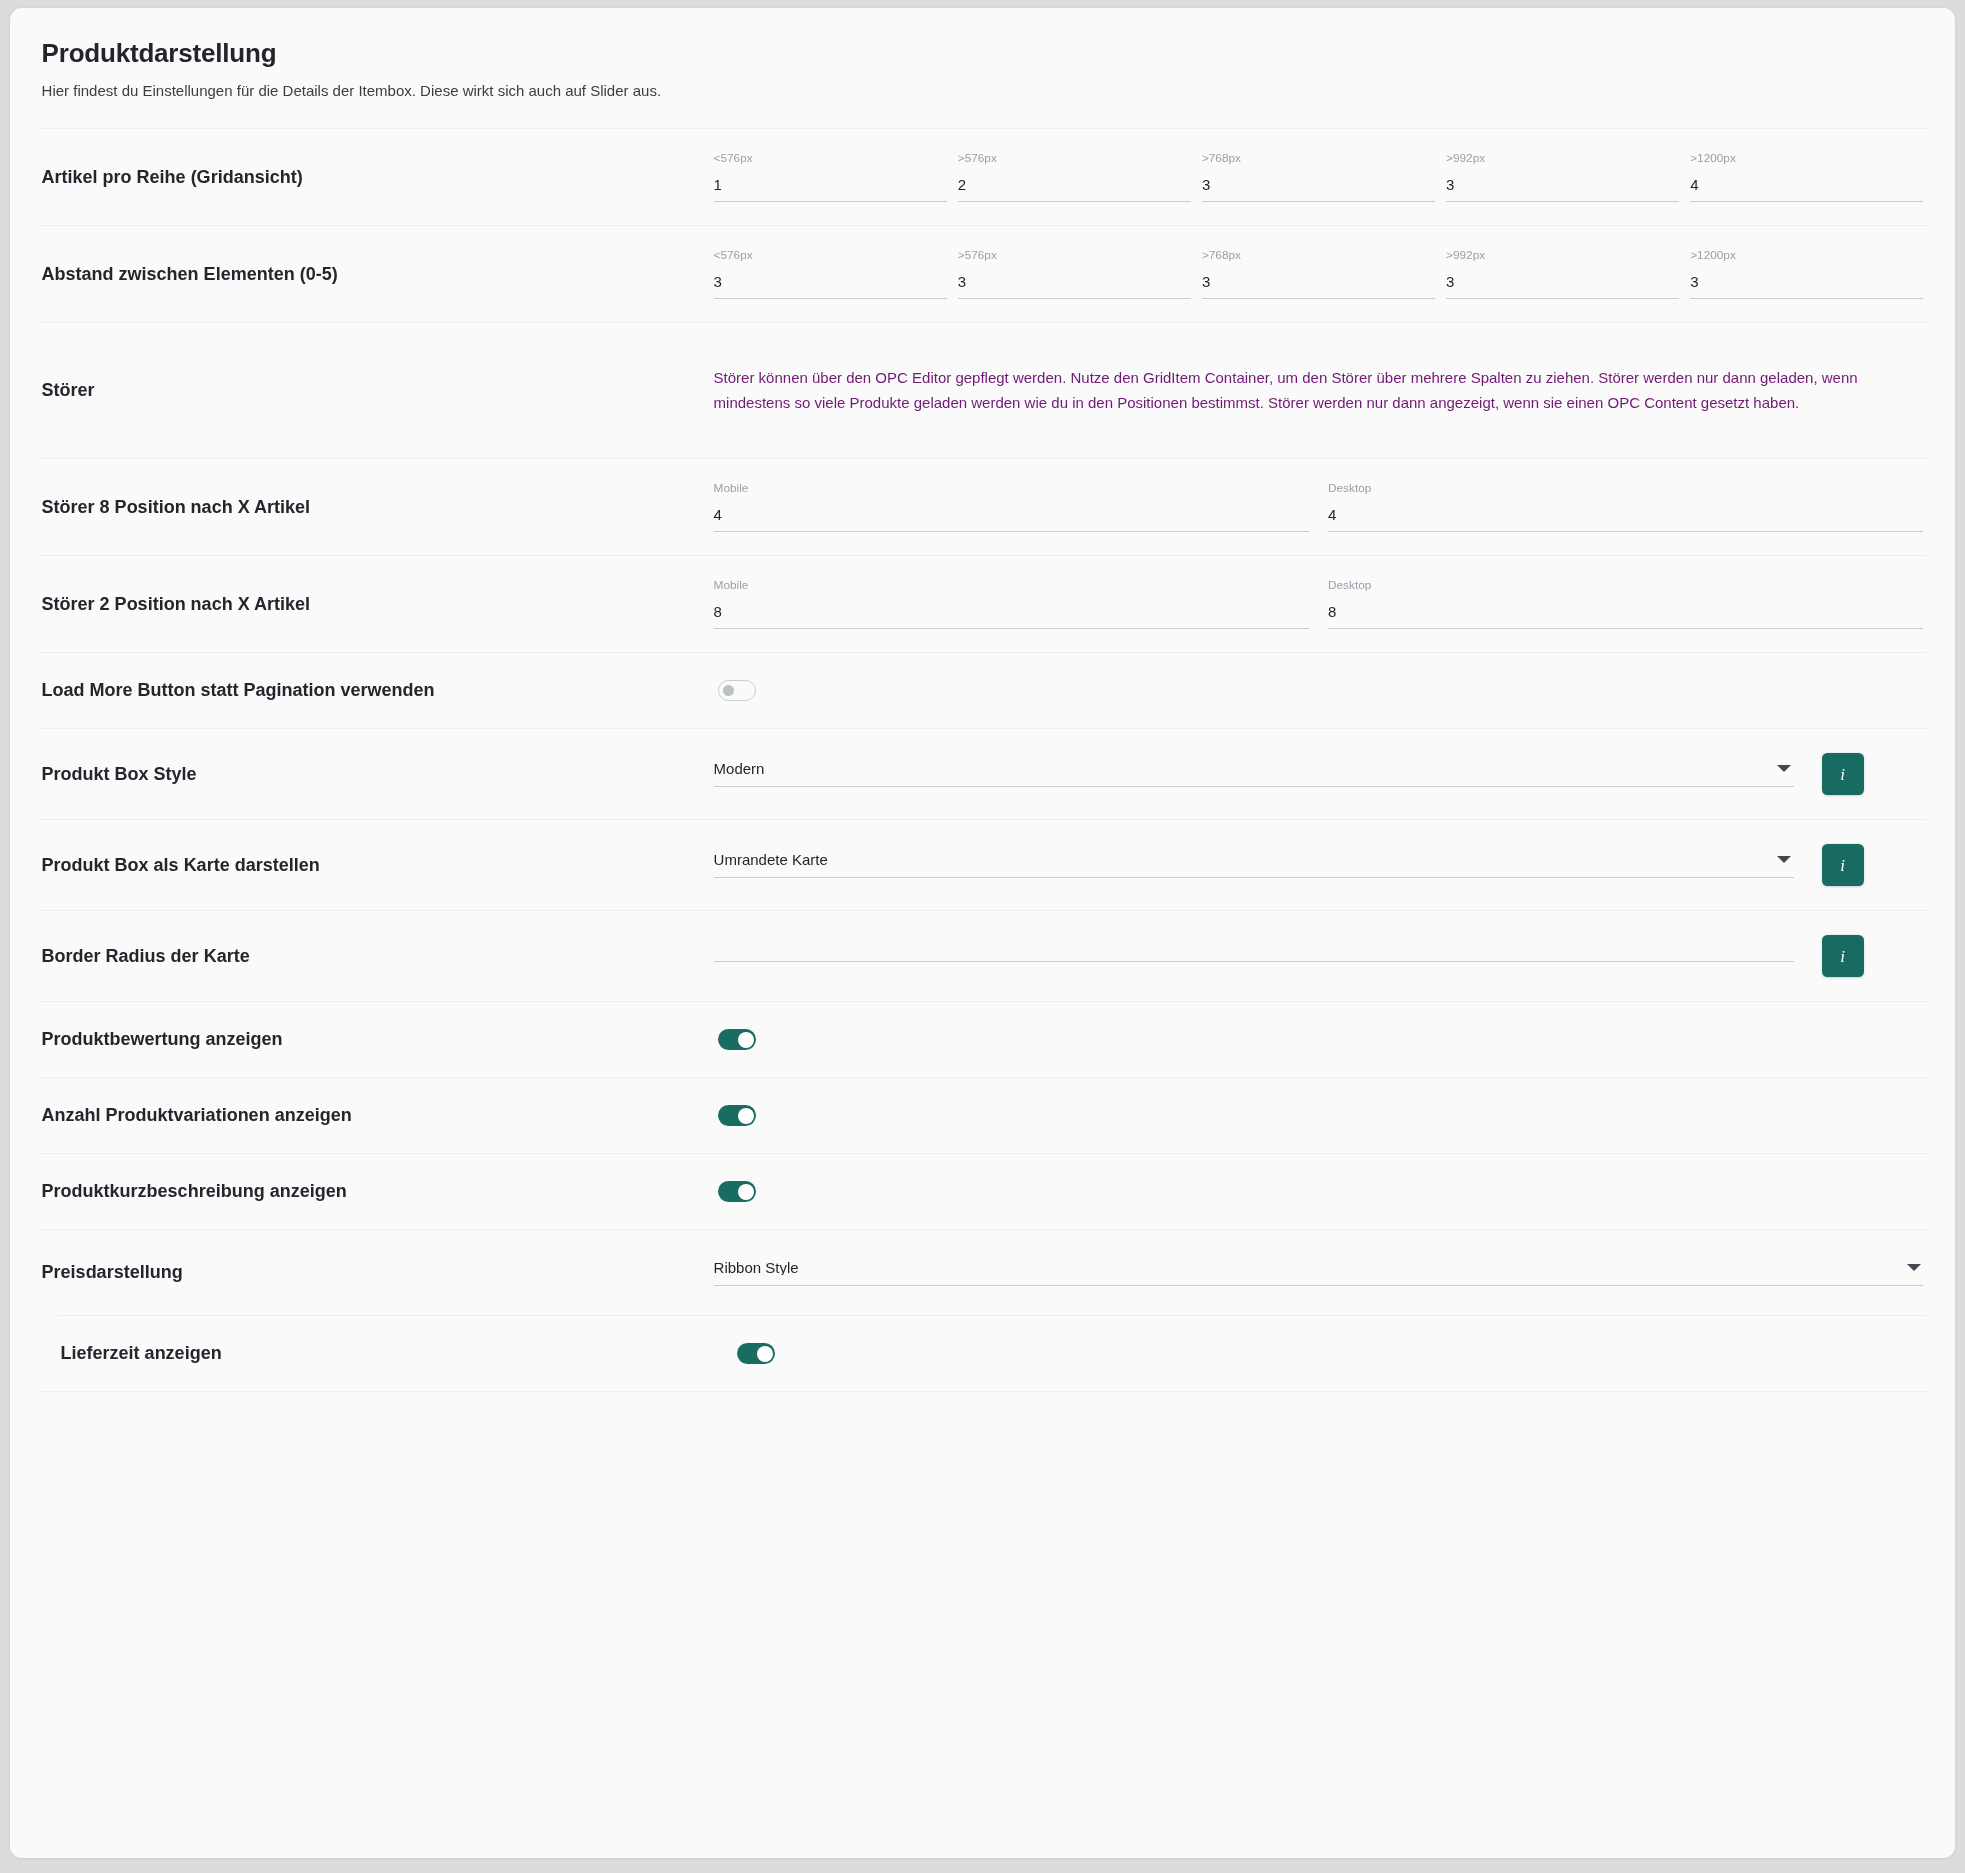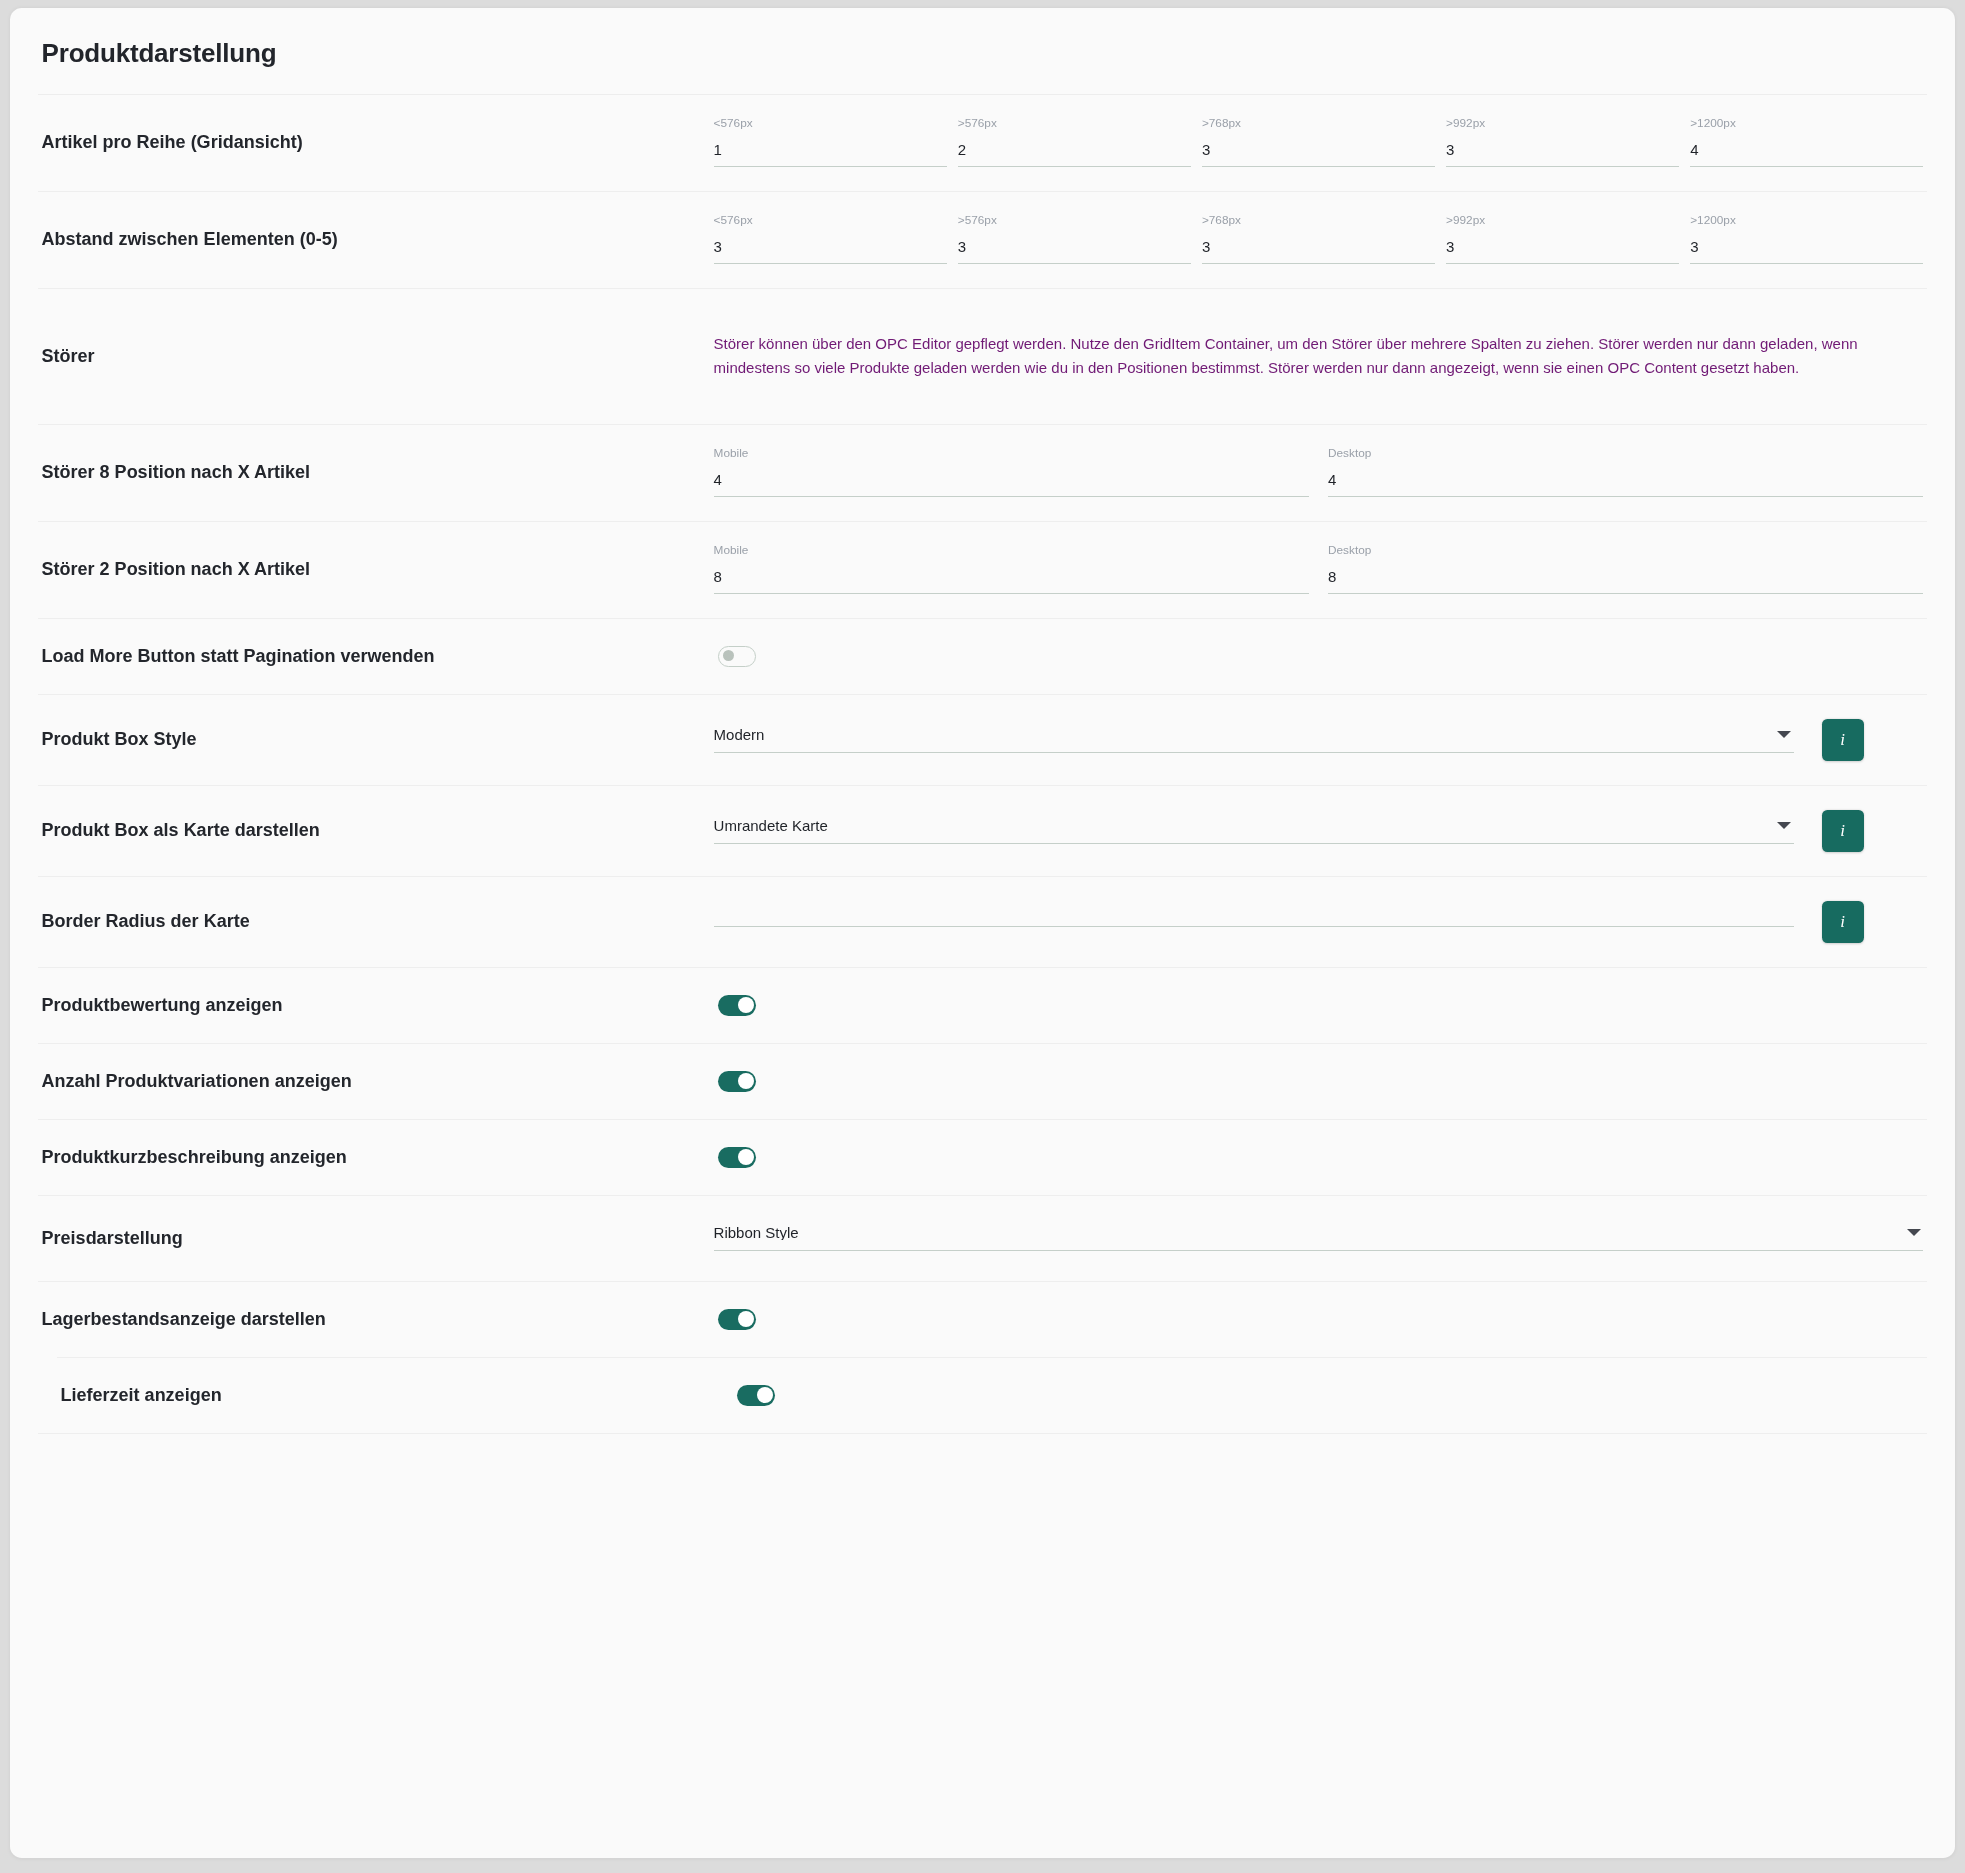--- a/index.html
+++ b/index.html
@@ -210,20 +210,21 @@
   .row-toggle .row-control { padding-left: 4.5px; }
 </style>
 </head>
 <body>
 
 <div class="page">
   <div class="card">
 
     <div class="card-header">
       <h1 class="page-title">Produktdarstellung</h1>
+      <p class="page-subtitle">Hier findest du Einstellungen für die Details der Itembox. Diese wirkt sich auch auf Slider aus.</p>
     </div>
 
     <div class="rows">
 
       <div class="row">
         <div class="row-label">Artikel pro Reihe (Gridansicht)</div>
         <div class="row-control">
           <div class="bp-grid">
             <div class="bp-field">
               <div class="field-label">&lt;576px</div>
@@ -393,28 +394,20 @@
       <div class="row" style="min-height:86px;">
         <div class="row-label">Preisdarstellung</div>
         <div class="row-control">
           <div class="select-wrap">
             <span class="select-value">Ribbon Style</span>
             <span class="caret"></span>
           </div>
         </div>
       </div>
 
-      <div class="row row-toggle" style="min-height:76px;">
-        <div class="row-label">Lagerbestandsanzeige darstellen</div>
-        <div class="row-control">
-          <div class="switch on">
-            <span class="knob"></span>
-          </div>
-        </div>
-      </div>
 
       <div class="row row-toggle" style="min-height:76px;margin-left:19px;">
         <div class="row-label">Lieferzeit anzeigen</div>
         <div class="row-control">
           <div class="switch on">
             <span class="knob"></span>
           </div>
         </div>
       </div>
 

